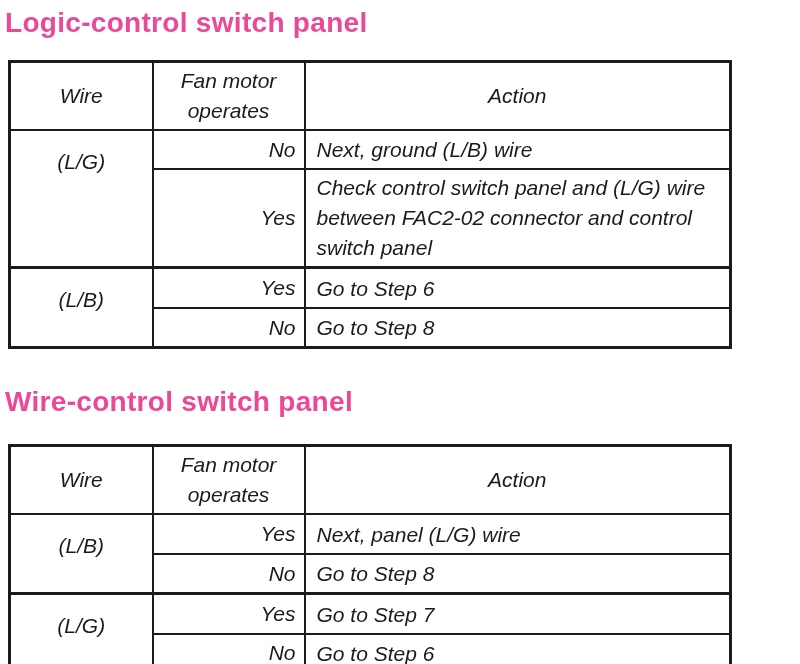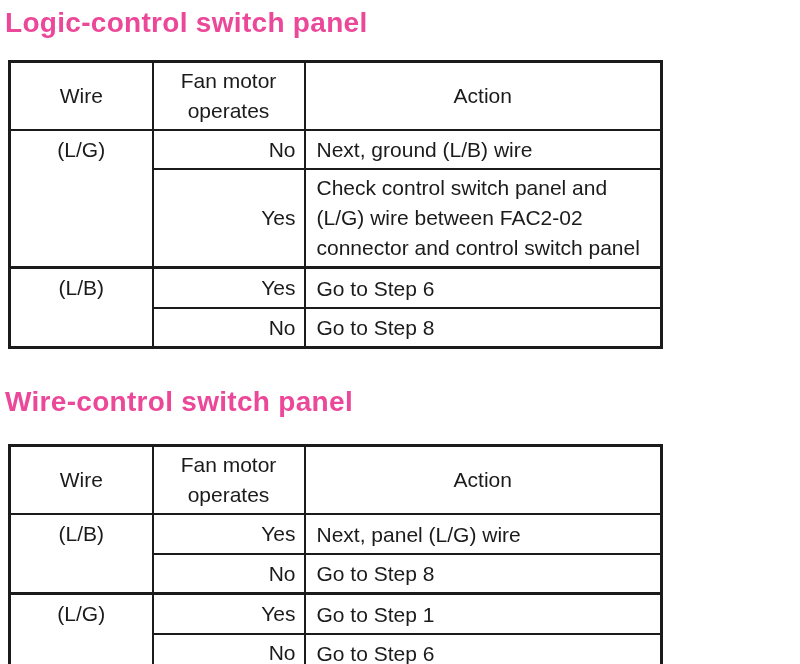--- a/index.html
+++ b/index.html
@@ -26,24 +26,25 @@
     color: #ec4899;
   }
   .heading.first {
     margin-top: 4px;
   }
   .heading.second {
     margin-top: 36px;
   }
   table.doc-table {
     border-collapse: collapse;
-    width: 655px;
+    width: 724px;
     margin-left: 3px;
     table-layout: fixed;
     margin-top: 20px;
+    font-style: italic;
   }
   table.doc-table.second {
     margin-top: 25px;
   }
   table.doc-table {
     border: 3px solid #1b1b1b;
   }
   .doc-table th, .doc-table td {
     border: 2px solid #1b1b1b;
     font-size: 21px;
@@ -59,21 +60,21 @@
   .doc-table thead tr { height: 64px; }
   .doc-table tbody tr { height: 38px; }
   .doc-table th { text-align: center; }
   .th-wrap {
     display: inline-block;
     max-width: 125px;
   }
   td.wire-cell {
     text-align: center;
     vertical-align: top;
-    padding-top: 4px;
+    padding-top: 16px;
   }
   td.op-cell { text-align: right; }
   td.action-cell {
     text-align: left;
     padding-left: 11px;
   }
   .action-wrap {
     display: inline-block;
     max-width: 432px;
     vertical-align: middle;
@@ -170,21 +171,21 @@
       <tr>
         <td class="op-cell">No</td>
         <td class="action-cell">
           <span class="action-wrap">Go to Step 8</span>
         </td>
       </tr>
       <tr class="group-start">
         <td class="wire-cell" rowspan="2">(L/G)</td>
         <td class="op-cell">Yes</td>
         <td class="action-cell">
-          <span class="action-wrap">Go to Step 1</span>
+          <span class="action-wrap">Go to Step 7</span>
         </td>
       </tr>
       <tr>
         <td class="op-cell">No</td>
         <td class="action-cell">
           <span class="action-wrap">Go to Step 6</span>
         </td>
       </tr>
     </tbody>
   </table>

